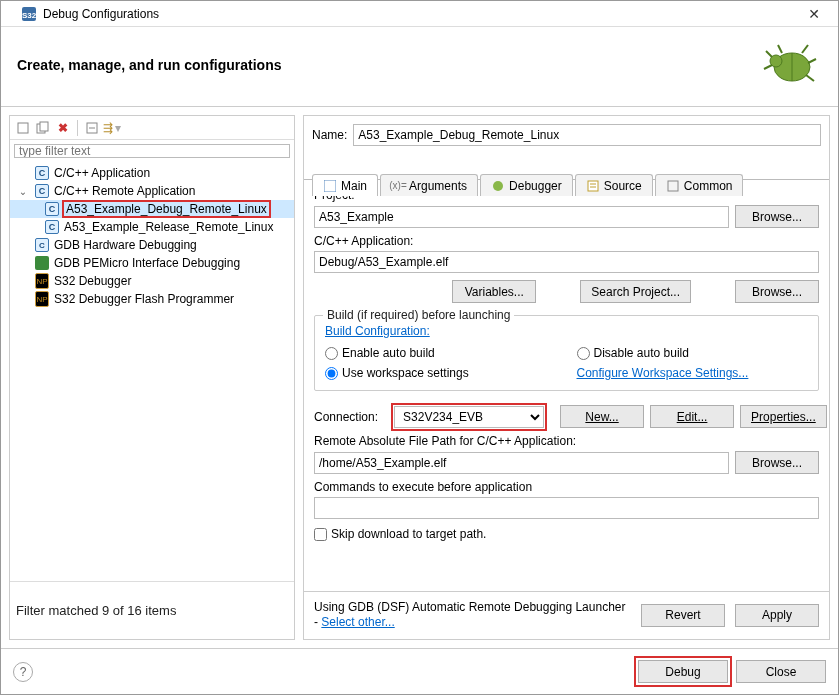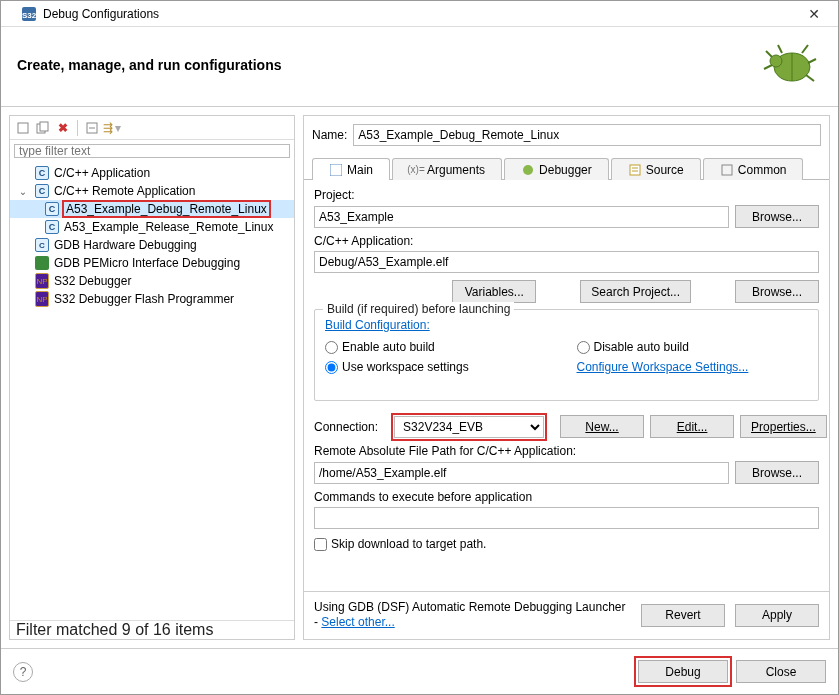--- a/index.html
+++ b/index.html
@@ -77,48 +77,48 @@
   .tree-row.selected { background:#cde8ff; }
   .tw { width:14px; display:inline-flex; justify-content:center; color:#666; font-size:10px;}
   .node-icon { width:16px; height:16px; display:inline-flex; align-items:center; justify-content:center;}
   .c-icon {
     width:14px; height:14px; border:1px solid #3a76b0; background:#dff0ff; color:#1a4d80;
     font-size:9px; font-weight:bold; display:flex; align-items:center; justify-content:center; border-radius:2px;
   }
   .gdb-icon { width:14px; height:14px; border:1px solid #3a76b0; background:#dff0ff; color:#1a4d80; font-size:8px; font-weight:bold; display:flex; align-items:center; justify-content:center; border-radius:2px;}
   .pe-icon { width:14px; height:14px; background:#3b8a3b; border-radius:2px;}
   .launch-icon { width:14px; height:14px; display:flex; align-items:center; justify-content:center;}
-  .s32-icon { width:14px; height:16px; background:#4c1d95; border:1px solid #d0a040; color:#c08a20; font-size:8px; display:flex; align-items:center; justify-content:center; border-radius:2px;}
+  .s32-icon { width:14px; height:16px; background:#000000; border:1px solid #d0a040; color:#c08a20; font-size:8px; display:flex; align-items:center; justify-content:center; border-radius:2px;}
   .highlight-red { border:2px solid #d83030; padding:0 2px; margin-left:-2px;}
-  .filter-status { border-top:1px solid #ddd; padding:0 6px; font-size:16px; color:#222;}
+  .filter-status { border-top:1px solid #ddd; padding:21px 6px; font-size:13px; color:#222;}
   .right-panel {
     flex:1; border:1px solid #ccc; display:flex; flex-direction:column; min-height:0; overflow:hidden;
   }
   .name-row { display:flex; align-items:center; gap:6px; padding:8px; }
   .name-row label { white-space:nowrap; }
   .name-row input { flex:1; height:22px; border:1px solid #bbb; padding:0 4px; font-size:12px;}
   .tabbar { display:flex; align-items:flex-end; padding:0 8px; height:26px; border-bottom:1px solid #bbb;}
   .tab {
     border:1px solid #bbb; border-bottom:none; border-radius:3px 3px 0 0;
-    padding:2px 16px; margin-right:2px; background:#f3f3f3; display:flex; align-items:center; gap:4px; font-size:12px; position:relative; top:1px; height:22px;
+    padding:2px 10px; margin-right:2px; background:#f3f3f3; display:flex; align-items:center; gap:4px; font-size:12px; position:relative; top:17px; height:22px;
     cursor:default;
   }
   .tab.active { background:#fff; }
   .tab-icon { width:14px; height:14px; display:inline-flex; align-items:center; justify-content:center;}
   .form-area { flex:1; overflow:auto; padding:8px 10px 6px 10px; display:flex; flex-direction:column; gap:6px;}
   .field-col { display:flex; flex-direction:column; gap:3px; }
   .row { display:flex; gap:6px; align-items:center; }
   .row.right { justify-content:flex-end;gap:44px; }
   input.text { height:22px; border:1px solid #bbb; padding:0 4px; font-size:12px; width:100%; }
   button.win {
     height:23px; min-width:84px; border:1px solid #adadad; background:#e9e9e9;
     font-size:12px; padding:0 10px; cursor:default;
   }
   .group {
-    border:1px solid #ccc; border-radius:2px; padding:8px 10px 26px 10px; position:relative; 
+    border:1px solid #ccc; border-radius:2px; padding:8px 10px 10px 10px; position:relative; margin-top:6px;
   }
   .group .legend { position:absolute; top:-8px; left:8px; background:#fff; padding:0 4px; font-size:12px; color:#222;}
   .link { color:#0066cc; text-decoration:underline; cursor:default;}
   .select {
     height:22px; border:1px solid #bbb; background:#fff; font-size:12px; padding:0 4px;
   }
   .radio-row, .check-row { display:flex; align-items:center; gap:4px; }
   input[type=radio], input[type=checkbox] { margin:0; }
   .build-grid { display:grid; grid-template-columns: 1fr 1fr; row-gap:6px; column-gap:20px; align-items:center;}
   .conn-select-wrap { position:relative; display:inline-block;}

